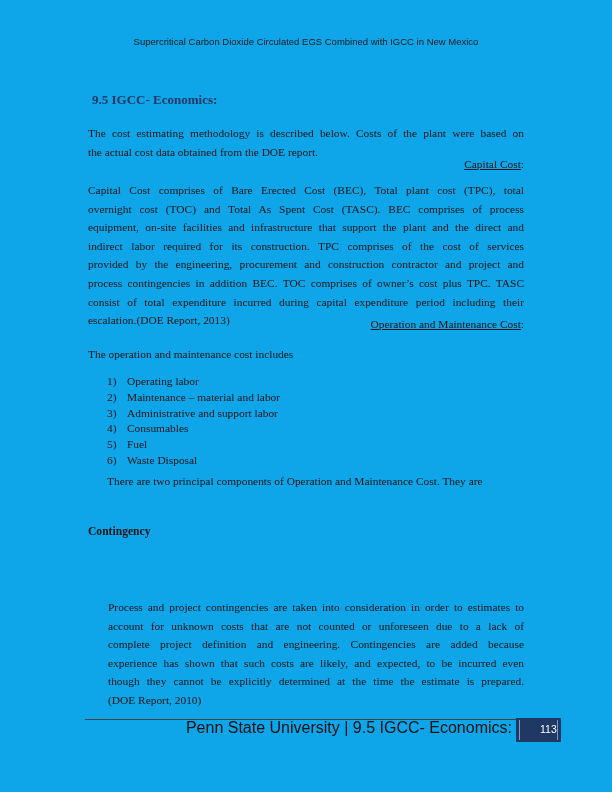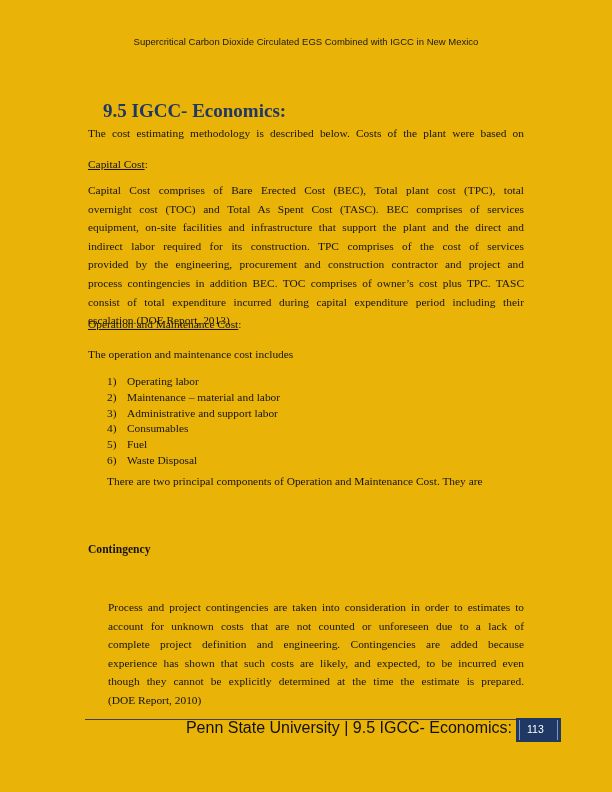--- a/index.html
+++ b/index.html
@@ -1,20 +1,20 @@
 <!DOCTYPE html>
 <html><head>
 <meta charset="utf-8">
 <style>
   html, body { margin:0; padding:0; background:#ffffff; }
   .page {
     position:relative;
     width:612px; height:792px;
     margin:0 auto;
-    background:#eab308;
+    background:#0ea5e9;
     overflow:hidden;
     font-family:"Liberation Serif", serif;
     color:#141414;
   }
   .abs { position:absolute; }
 
   
   .running-head {
     top:36px; left:0; width:612px;
     text-align:center;
@@ -36,70 +36,71 @@
     top:718px; left:516px; width:45px; height:24px;
     background:var(--badge-bg,#1F3864);
   }
   .page-badge-inner {
     position:absolute; left:3px; right:3px; top:2px; bottom:2px;
     border-left:1px solid var(--badge-accent,#8096C2);
     border-right:1px solid var(--badge-accent,#8096C2);
     color:#ffffff;
     font-family:"Liberation Sans", sans-serif;
     font-size:10.5px; line-height:19px;
-    padding-left:7px;
+    padding-left:20px;
   }
 
   
   .section-title {
     top:86px; left:88px; width:436px;
-    font-size:19px; font-weight:bold;
+    font-size:13px; font-weight:bold;
     color:var(--heading-blue,#1F3864);
     line-height:20px;
-    margin:15px;
+    margin:4px;
   }
   .para { font-size:11.4px; line-height:18.6px; }
   .jl   { text-align:justify; text-align-last:justify; }
-  .sub-head { font-size:11.4px; line-height:15px; }
+  .sub-head { font-size:11.4px; line-height:15px;text-align:right; }
   .sub-head .u { text-decoration:underline; }
 
   .p-intro        { top:124px; left:88px; width:436px; }
   .h-capital      { top:157px; left:88px; width:436px; }
   .p-capital      { top:181px; left:88px; width:436px; }
   .h-om           { top:317px; left:88px; width:436px; }
   .p-om-intro     { top:346px; left:88px; width:436px; font-size:11.4px; line-height:16px; }
   .om-list        { top:374px; left:107px; width:417px; font-size:11.4px; }
   .list-item      { display:flex; line-height:15.8px; }
   .list-item .num { flex:0 0 20px; }
   .p-comp-intro   { top:473px; left:107px; width:417px; font-size:11.4px; line-height:16px; }
   .p-comp-1       { top:499px; left:105px; width:419px; font-size:11.4px; line-height:16px; }
   .p-comp-2       { top:516px; left:105px; width:419px; font-size:11.4px; line-height:16px; }
-  .h-contingency  { top:542px; left:88px; width:436px; font-size:11.6px; font-weight:bold; line-height:16px; }
+  .h-contingency  { top:524px; left:88px; width:436px; font-size:11.6px; font-weight:bold; line-height:16px; }
   .p-contingency  { top:562px; left:108px; width:416px;margin-top:36px; }
 </style>
 </head>
 <body style="--heading-blue: #1F3864; --badge-bg: #1F3864; --badge-accent: #8096C2; --rule: #404040;">
 
 <div class="page">
 
   <div class="abs running-head">Supercritical Carbon Dioxide Circulated EGS Combined with IGCC in New Mexico</div>
 
   <h1 class="abs section-title">9.5 IGCC- Economics:</h1>
 
   <div class="abs para p-intro">
     <div class="jl">The cost estimating methodology is described below. Costs of the plant were based on</div>
+    <div>the actual cost data obtained from the DOE report.</div>
   </div>
 
   <div class="abs sub-head h-capital">
     <span class="u">Capital Cost</span><span>:</span>
   </div>
 
   <div class="abs para p-capital">
     <div class="jl">Capital Cost comprises of Bare Erected Cost (BEC), Total plant cost (TPC), total</div>
-    <div class="jl">overnight cost (TOC) and Total As Spent Cost (TASC). BEC comprises of services</div>
+    <div class="jl">overnight cost (TOC) and Total As Spent Cost (TASC). BEC comprises of process</div>
     <div class="jl">equipment, on-site facilities and infrastructure that support the plant and the direct and</div>
     <div class="jl">indirect labor required for its construction. TPC comprises of the cost of services</div>
     <div class="jl">provided by the engineering, procurement and construction contractor and project and</div>
     <div class="jl">process contingencies in addition BEC. TOC comprises of owner’s cost plus TPC. TASC</div>
     <div class="jl">consist of total expenditure incurred during capital expenditure period including their</div>
     <div>escalation.(DOE Report, 2013)</div>
   </div>
 
   <div class="abs sub-head h-om">
     <span class="u">Operation and Maintenance Cost</span><span>:</span>

